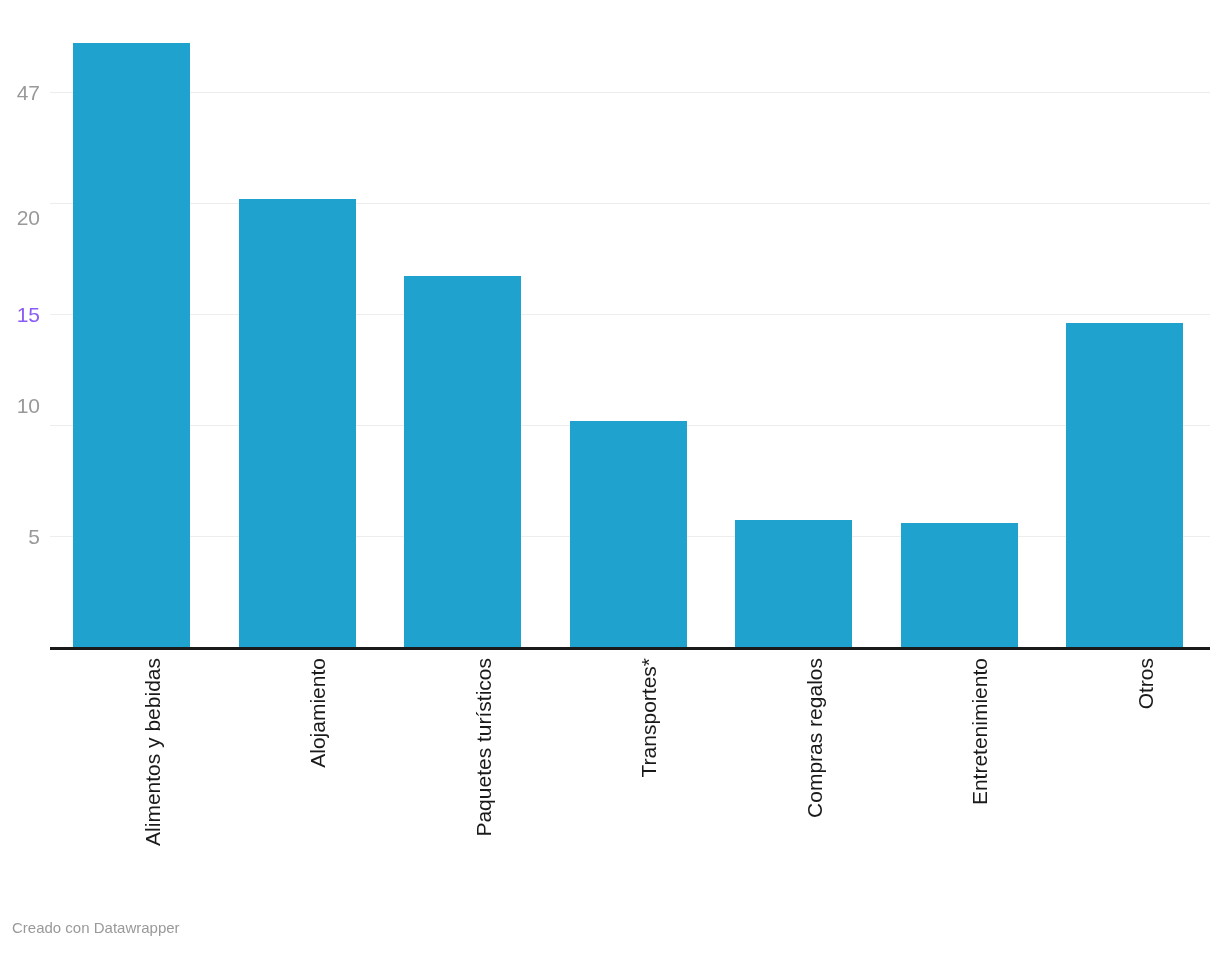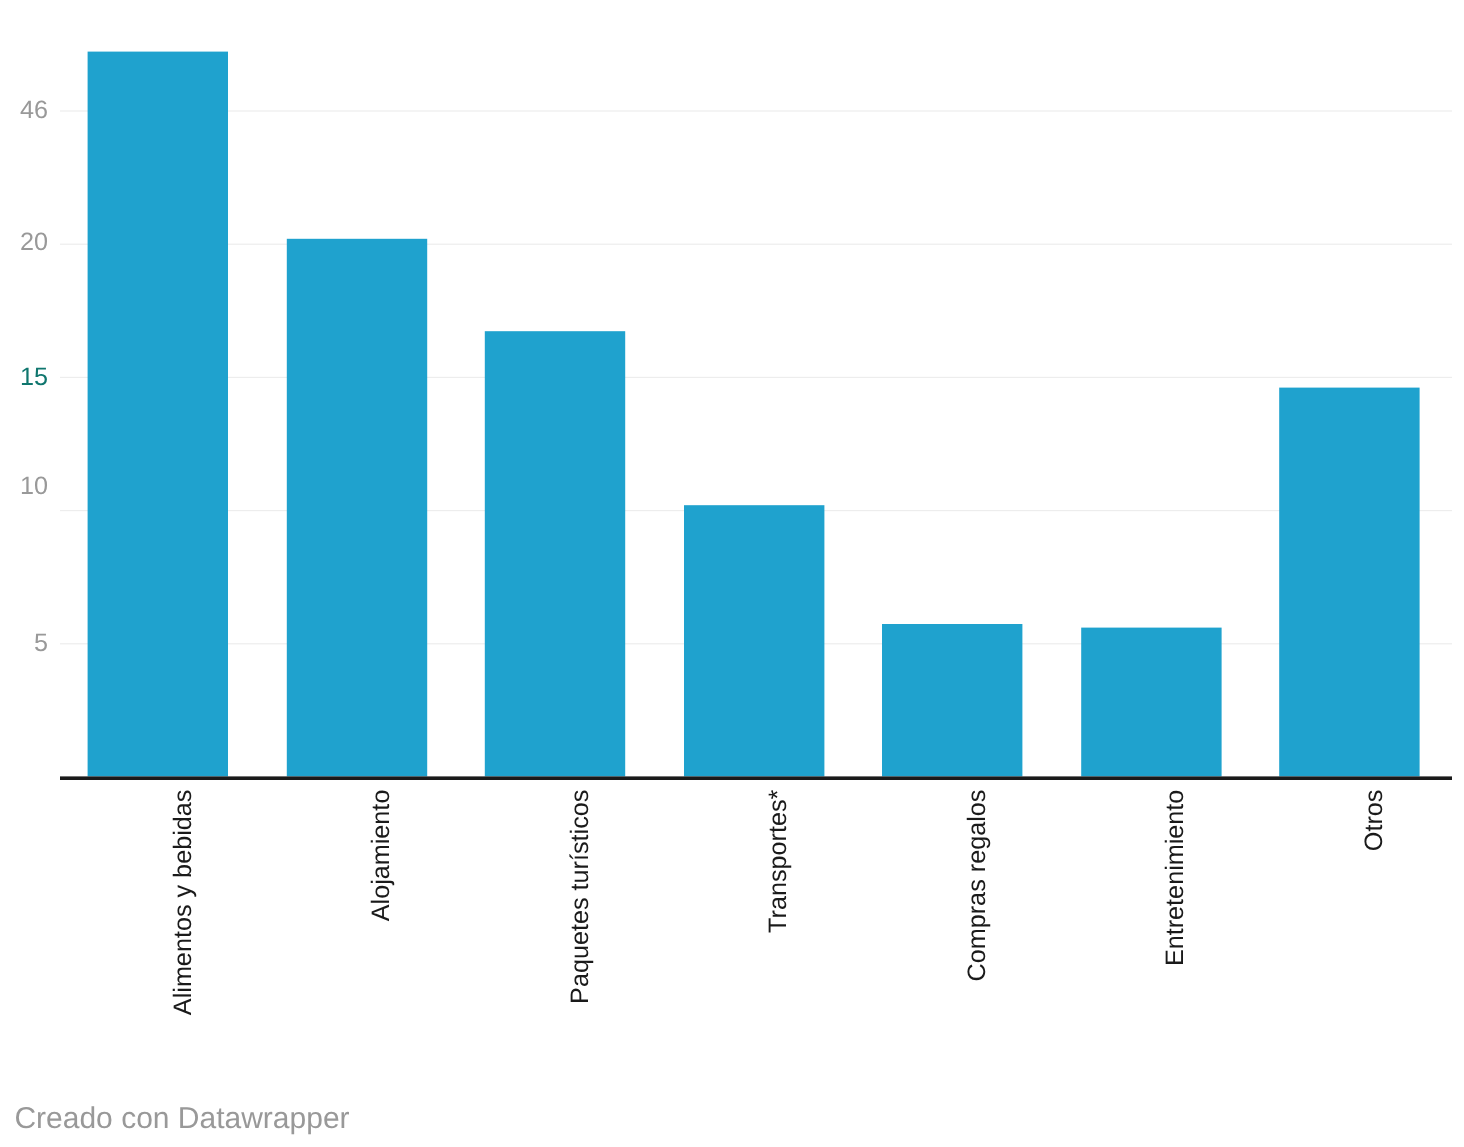--- a/index.html
+++ b/index.html
@@ -94,21 +94,21 @@
     transform-origin: left top;
     transform: rotate(-90deg) translateX(-100%);
     line-height: 1;
   }
 
   
   .footer {
     position: absolute;
     left: 12px;
     top: 920px;
-    font-size: 25px;
+    font-size: 15px;
     color: #999999;
     font-family: "Liberation Sans", sans-serif;
     line-height: 1;
   }
 </style>
 </head>
 <body>
 
 <div id="chart-root">
 
@@ -116,23 +116,23 @@
     <div id="gridlines">
         <div class="gridline" style="top: 536px; background: rgb(237, 237, 237);"></div>
         <div class="gridline" style="top: 425px; background: rgb(237, 237, 237);"></div>
         <div class="gridline" style="top: 314px; background: rgb(237, 237, 237);"></div>
         <div class="gridline" style="top: 203px; background: rgb(237, 237, 237);"></div>
         <div class="gridline" style="top: 92px; background: rgb(237, 237, 237);"></div>
       </div>
     <div id="yticks">
         <div class="ytick-label" style="top: 536px; color: rgb(153, 153, 153);">5</div>
         <div class="ytick-label" style="top: 405px; color: rgb(153, 153, 153);">10</div>
-        <div class="ytick-label" style="top: 314px; color: #0f766e;">15</div>
-        <div class="ytick-label" style="top: 202px; color: rgb(153, 153, 153);">20</div>
-        <div class="ytick-label" style="top: 92px; color: rgb(153, 153, 153);">46</div>
+        <div class="ytick-label" style="top: 314px; color: #8b5cf6;">15</div>
+        <div class="ytick-label" style="top: 217px; color: rgb(153, 153, 153);">20</div>
+        <div class="ytick-label" style="top: 92px; color: rgb(153, 153, 153);">47</div>
       </div>
     <div class="bars-layer" id="bars">
         <div class="bar" title="Alimentos y bebidas: 27.2" style="left: 73px; width: 117px; top: 43.16px; height: 603.84px; background: rgb(31, 162, 206);"></div>
         <div class="bar" title="Alojamiento: 20.2" style="left: 238.5px; width: 117px; top: 198.56px; height: 448.44px; background: rgb(31, 162, 206);"></div>
         <div class="bar" title="Paquetes turísticos: 16.7" style="left: 404px; width: 117px; top: 276.26px; height: 370.74px; background: rgb(31, 162, 206);"></div>
         <div class="bar" title="Transportes*: 10.2" style="left: 569.5px; width: 117px; top: 420.56px; height: 226.44px; background: rgb(31, 162, 206);"></div>
         <div class="bar" title="Compras regalos: 5.7" style="left: 735px; width: 117px; top: 520.46px; height: 126.54px; background: rgb(31, 162, 206);"></div>
         <div class="bar" title="Entretenimiento: 5.6" style="left: 900.5px; width: 117px; top: 522.68px; height: 124.32px; background: rgb(31, 162, 206);"></div>
         <div class="bar" title="Otros: 14.6" style="left: 1066px; width: 117px; top: 322.88px; height: 324.12px; background: rgb(31, 162, 206);"></div>
       </div>

